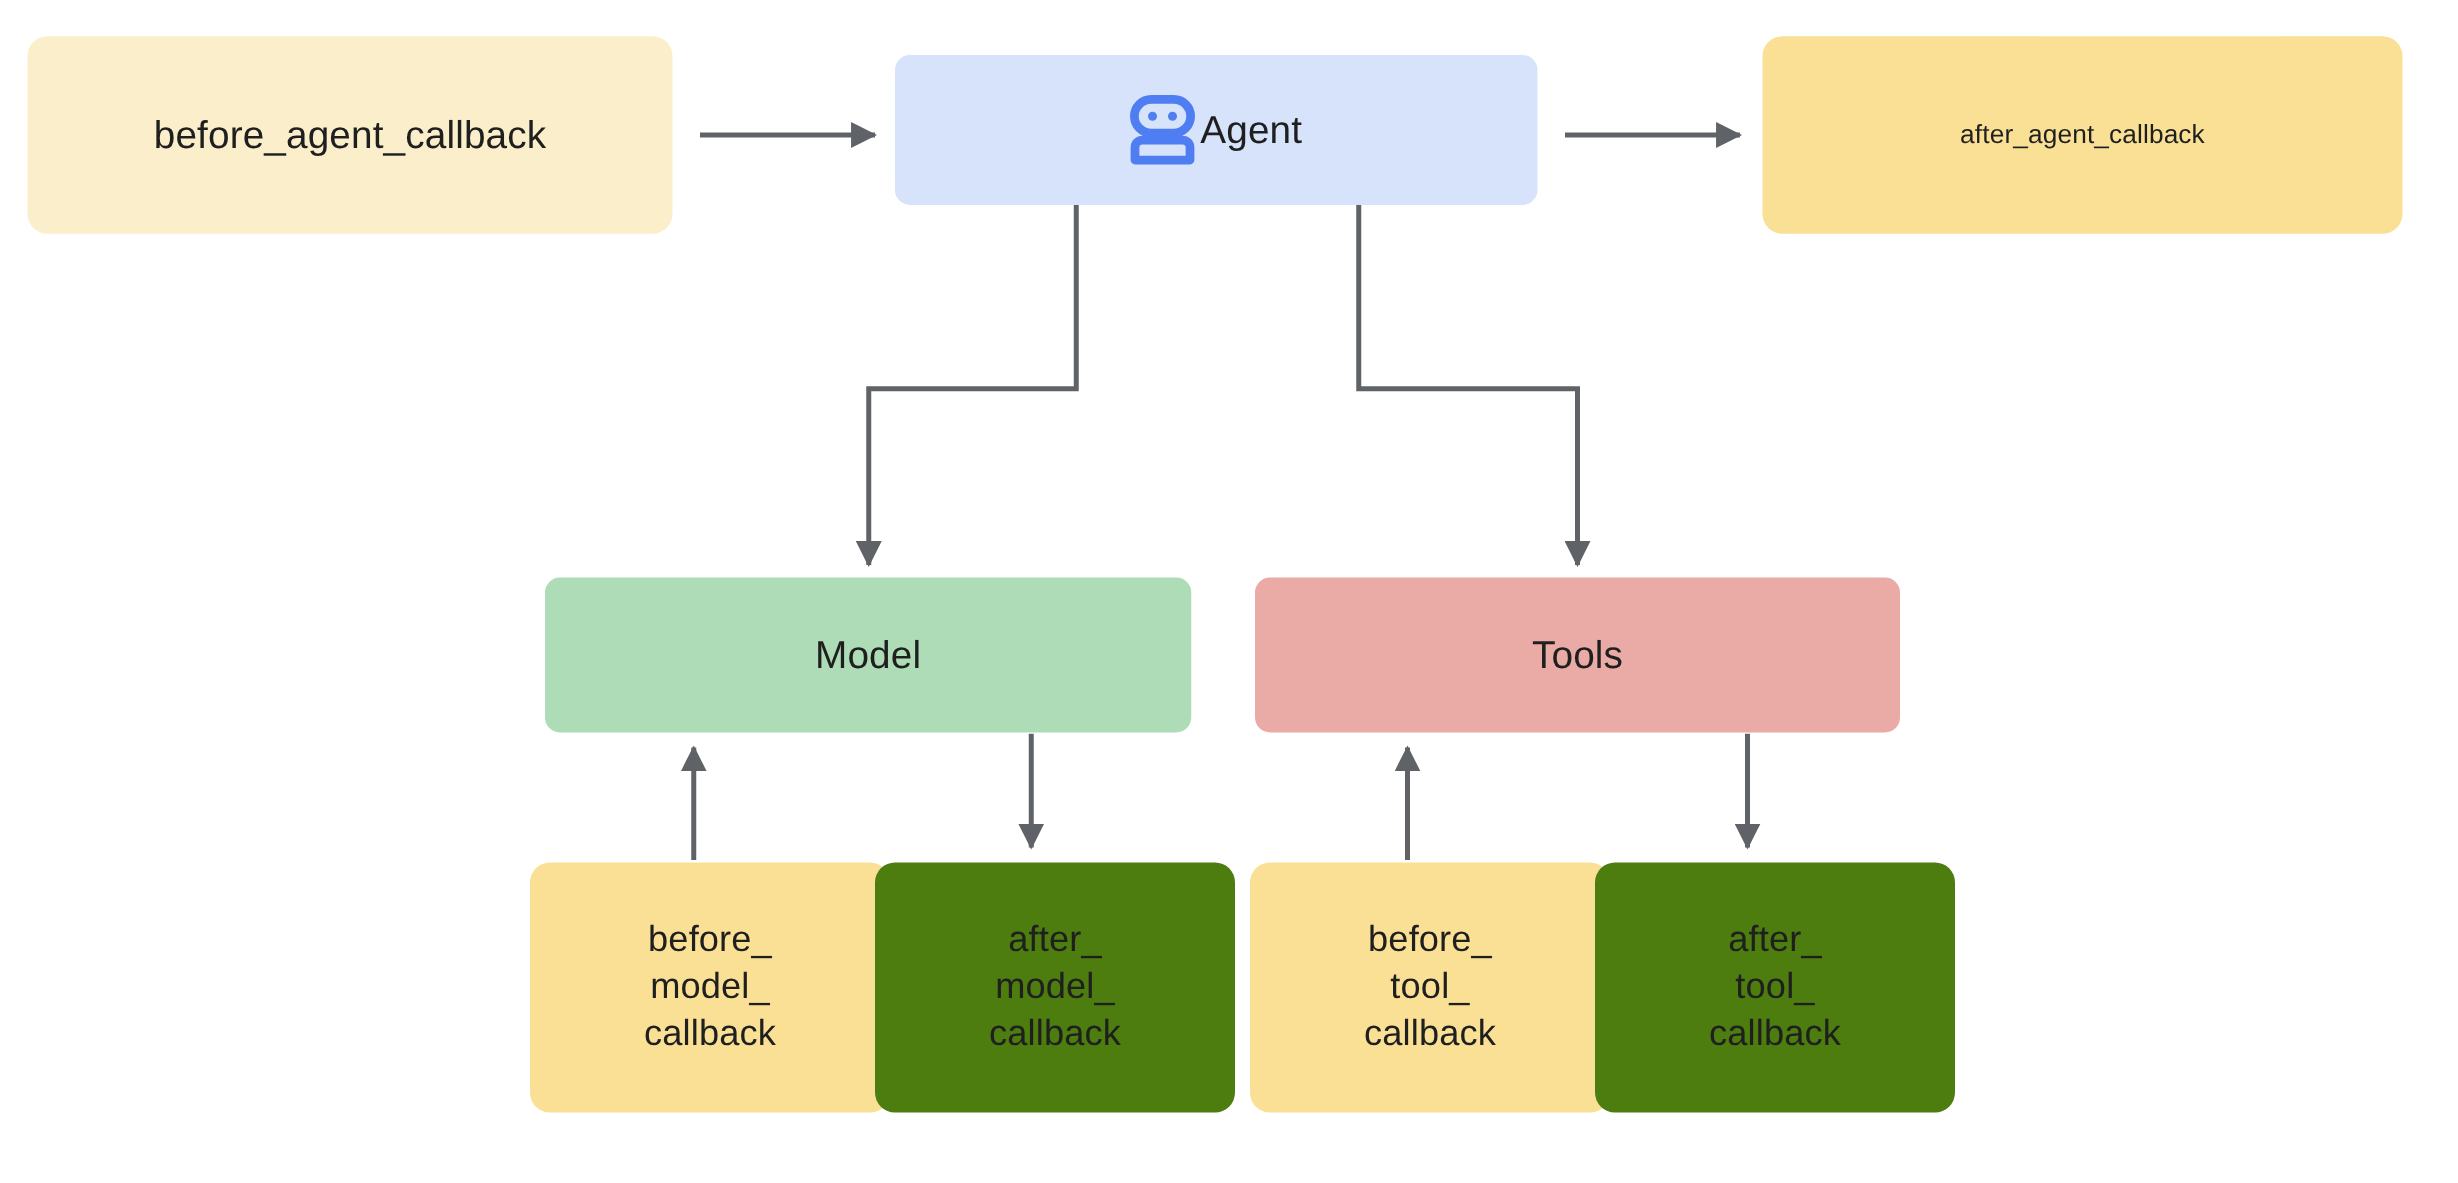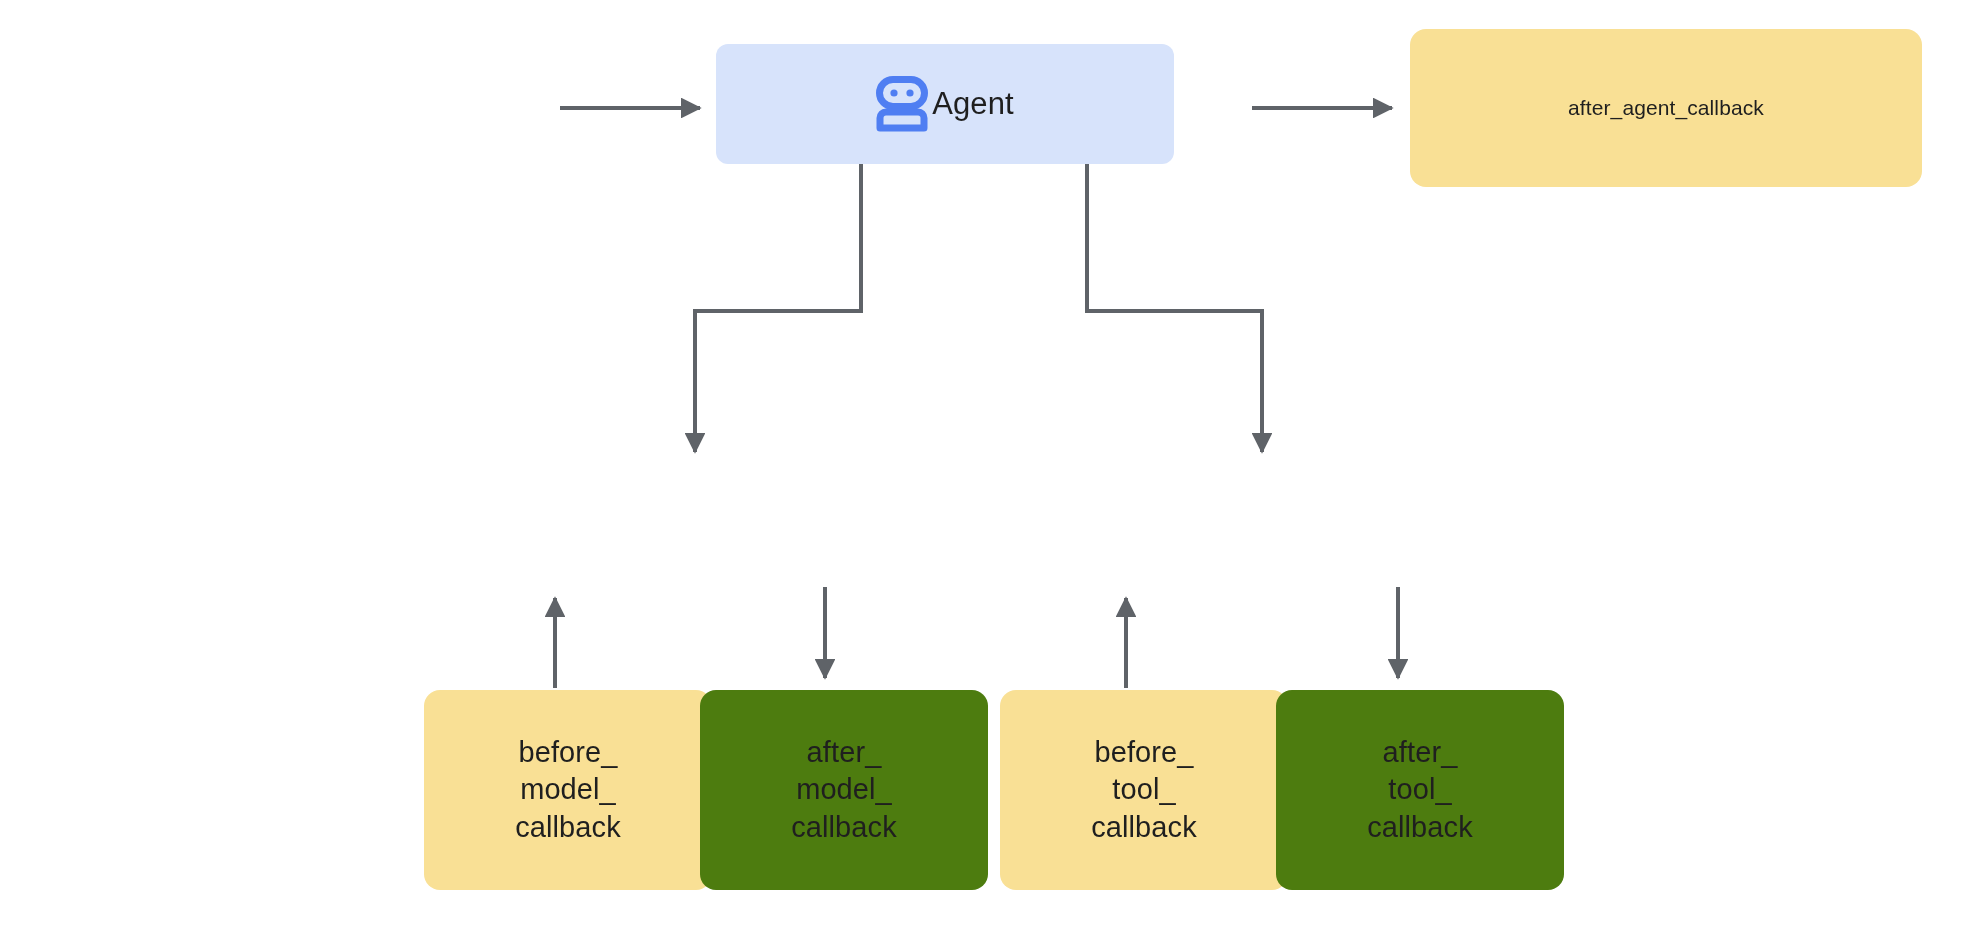--- a/index.html
+++ b/index.html
@@ -35,21 +35,21 @@
   }
 
   
   #node-before-agent {
     left: 22px;  top: 29px;  width: 516px; height: 158px;
     background: #FBEECB;
     border-radius: 16px;
     font-size: 31px;
   }
   #node-agent {
-    left: 716px; top: 44px; width: 458px; height: 120px;
+    left: 716px; top: 44px; width: 514px; height: 120px;
     background: #D7E3FB;
     border-radius: 12px;
     font-size: 31px;
     gap: 4px;
   }
   #node-after-agent {
     left: 1410px; top: 29px; width: 512px; height: 158px;
     background: #F9E095;
     border-radius: 16px;
     font-size: 21px;
@@ -140,39 +140,48 @@
 
     <g>
       <path d="M 1126 688 L 1126 598" stroke="#5f6368" stroke-width="4" fill="none" marker-end="url(#arrowhead)"></path>
     </g>
 
     <g>
       <path d="M 1398 587 L 1398 678" stroke="#5f6368" stroke-width="4" fill="none" marker-end="url(#arrowhead)"></path>
     </g>
   </svg>
 
+  <div class="node" id="node-before-agent">
+    <span class="label">before_agent_callback</span>
+  </div>
 
   <div class="node" id="node-agent">
     <svg class="robot-icon" viewBox="0 0 52 56" xmlns="http://www.w3.org/2000/svg">
 
       <rect x="3.5" y="3.5" width="45" height="27" rx="13.5" ry="13.5" fill="none" stroke="#4f7ef2" stroke-width="7"></rect>
 
       <circle cx="18" cy="17" r="3.6" fill="#4f7ef2"></circle>
       <circle cx="34" cy="17" r="3.6" fill="#4f7ef2"></circle>
 
       <path d="M 10 36 h 32 a 6 6 0 0 1 6 6 v 10 h -44 v -10 a 6 6 0 0 1 6 -6 z" fill="none" stroke="#4f7ef2" stroke-width="7" stroke-linejoin="round"></path>
     </svg>
     <span class="label">Agent</span>
   </div>
 
   <div class="node" id="node-after-agent">
     <span class="label">after_agent_callback</span>
   </div>
 
-
+  <div class="node" id="node-model">
+    <span class="label">Model</span>
+  </div>
+
+  <div class="node" id="node-tools">
+    <span class="label">Tools</span>
+  </div>
 
   <div class="node cb cb-dark" id="node-before-model">
     <span class="label">before_
 model_
 callback</span>
   </div>
 
   <div class="node cb cb-light" id="node-after-model">
     <span class="label">after_
 model_

